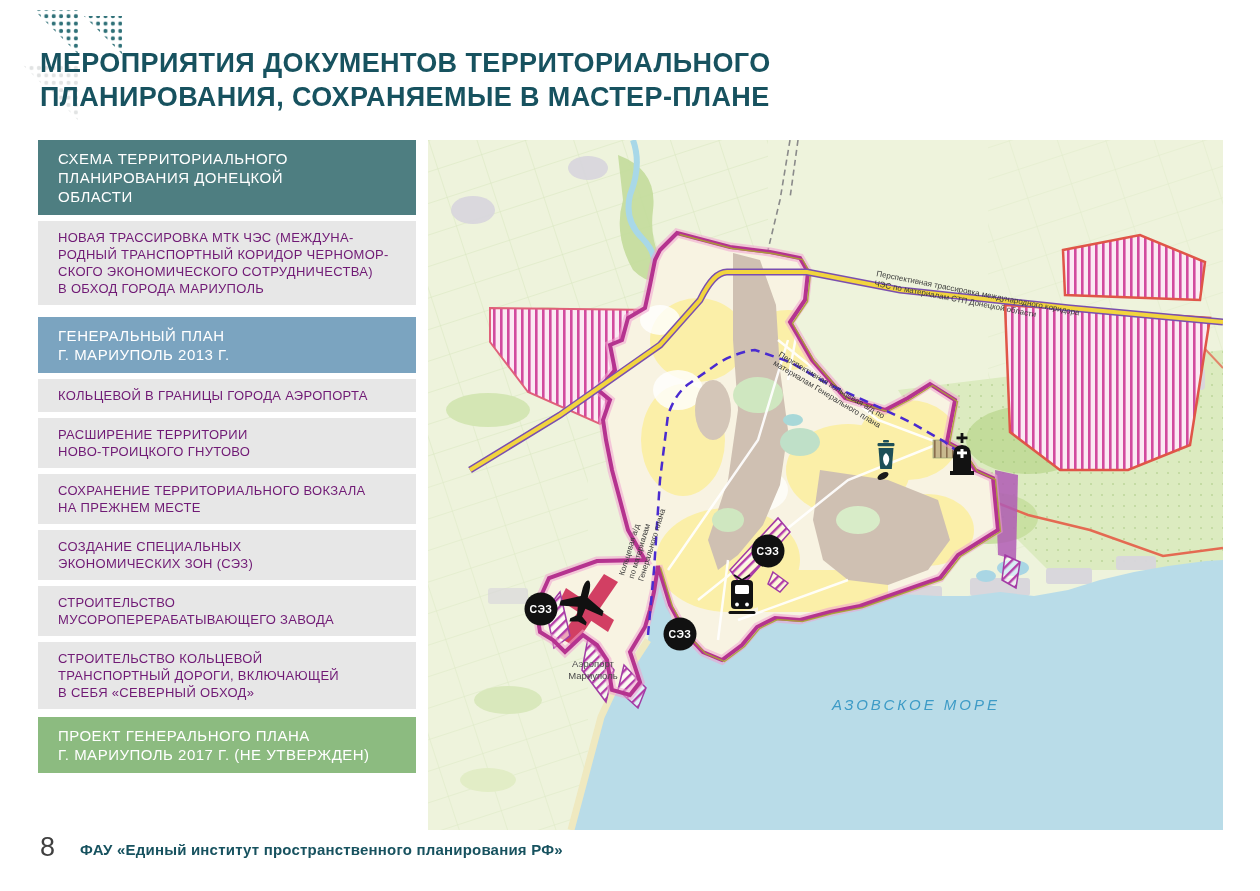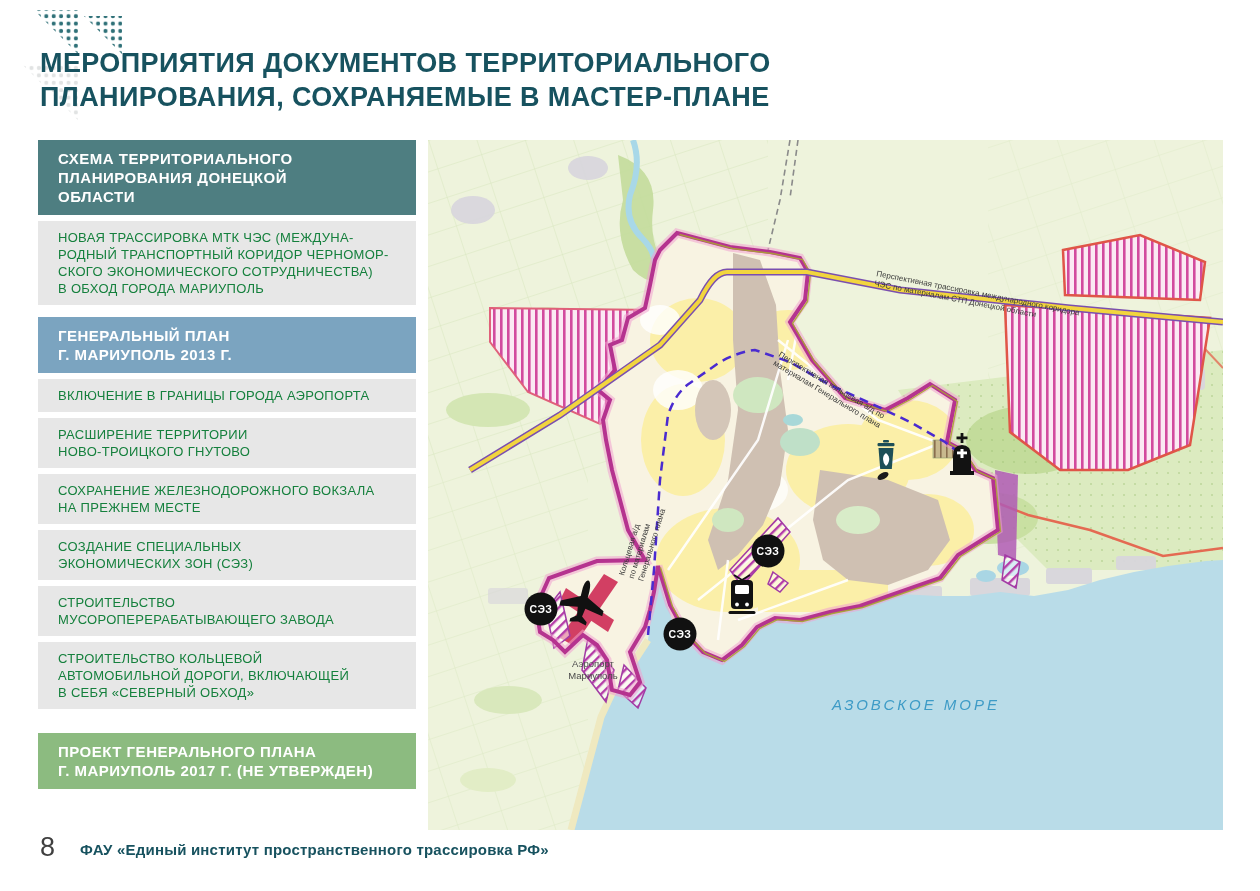--- a/index.html
+++ b/index.html
@@ -3,26 +3,26 @@
 <meta charset="utf-8">
 <style>
   html,body{margin:0;padding:0;background:#fff;}
   .slide{position:relative;width:1260px;height:891px;background:#ffffff;border-radius:12px;overflow:hidden;
          font-family:"Liberation Sans",sans-serif;}
   .logo{position:absolute;left:14px;top:6px;}
   .title{position:absolute;left:40px;top:46px;font-size:27px;font-weight:700;line-height:34px;
          color:#17525F;letter-spacing:.4px;white-space:pre-line;}
   .sidebar{position:absolute;left:38px;top:140px;width:378px;display:flex;flex-direction:column;}
   .sb{white-space:pre-line;box-sizing:border-box;width:100%;}
-  .sb.header{color:#fff;font-weight:700;font-size:15px;line-height:19px;letter-spacing:.5px;padding:9px 20px;}
-  .sb.item{background:#E7E7E7;color:#15803d;font-size:13px;line-height:17px;letter-spacing:.3px;
+  .sb.header{color:#fff;font-weight:400;font-size:15px;line-height:19px;letter-spacing:.5px;padding:9px 20px;}
+  .sb.item{background:#E7E7E7;color:#701a75;font-size:13px;line-height:17px;letter-spacing:.3px;
            padding:8px 20px;margin-top:6px;}
   .h-teal{background:#4E7E81;}
   .h-blue{background:#7BA4C0;margin-top:12px;}
-  .h-green{background:#8CBB80;margin-top:24px;}
+  .h-green{background:#8CBB80;margin-top:8px;}
   .map{position:absolute;left:428px;top:140px;width:795px;height:690px;}
   .footer-num{position:absolute;left:40px;top:832px;font-size:27px;font-weight:400;color:#3F3F3F;}
   .footer-org{position:absolute;left:80px;top:841px;font-size:15px;font-weight:700;color:#17525F;letter-spacing:.2px;}
   svg text{font-family:"Liberation Sans",sans-serif;}
 </style>
 </head>
 <body>
 
 <div class="slide">
 
@@ -46,31 +46,31 @@
   <div class="sidebar">
     <div class="sb header h-teal">СХЕМА ТЕРРИТОРИАЛЬНОГО
 ПЛАНИРОВАНИЯ ДОНЕЦКОЙ
 ОБЛАСТИ</div>
     <div class="sb item">НОВАЯ ТРАССИРОВКА МТК ЧЭС (МЕЖДУНА-
 РОДНЫЙ ТРАНСПОРТНЫЙ КОРИДОР ЧЕРНОМОР-
 СКОГО ЭКОНОМИЧЕСКОГО СОТРУДНИЧЕСТВА)
 В ОБХОД ГОРОДА МАРИУПОЛЬ</div>
     <div class="sb header h-blue">ГЕНЕРАЛЬНЫЙ ПЛАН
 Г. МАРИУПОЛЬ 2013 Г.</div>
-    <div class="sb item">ВКЛЮЧЕНИЕ В ГРАНИЦЫ ГОРОДА АЭРОПОРТА</div>
+    <div class="sb item">КОЛЬЦЕВОЙ В ГРАНИЦЫ ГОРОДА АЭРОПОРТА</div>
     <div class="sb item">РАСШИРЕНИЕ ТЕРРИТОРИИ
 НОВО-ТРОИЦКОГО ГНУТОВО</div>
-    <div class="sb item">СОХРАНЕНИЕ ЖЕЛЕЗНОДОРОЖНОГО ВОКЗАЛА
+    <div class="sb item">СОХРАНЕНИЕ ТЕРРИТОРИАЛЬНОГО ВОКЗАЛА
 НА ПРЕЖНЕМ МЕСТЕ</div>
     <div class="sb item">СОЗДАНИЕ СПЕЦИАЛЬНЫХ
 ЭКОНОМИЧЕСКИХ ЗОН (СЭЗ)</div>
     <div class="sb item">СТРОИТЕЛЬСТВО
 МУСОРОПЕРЕРАБАТЫВАЮЩЕГО ЗАВОДА</div>
     <div class="sb item">СТРОИТЕЛЬСТВО КОЛЬЦЕВОЙ
-АВТОМОБИЛЬНОЙ ДОРОГИ, ВКЛЮЧАЮЩЕЙ
+ТРАНСПОРТНЫЙ ДОРОГИ, ВКЛЮЧАЮЩЕЙ
 В СЕБЯ «СЕВЕРНЫЙ ОБХОД»</div>
     <div class="sb header h-green">ПРОЕКТ ГЕНЕРАЛЬНОГО ПЛАНА
 Г. МАРИУПОЛЬ 2017 Г. (НЕ УТВЕРЖДЕН)</div>
   </div>
 
   <div class="map">
   <svg width="795" height="690" viewBox="0 0 795 690">
     <defs>
       <pattern id="vh" width="7" height="8" patternUnits="userSpaceOnUse">
         <rect width="7" height="8" fill="#FBE9F3"></rect>
@@ -277,15 +277,15 @@
       <text y="4" text-anchor="middle" font-size="10.5" font-weight="bold" letter-spacing="0.5" fill="#FFFFFF">СЭЗ</text>
     </g>
     <g transform="translate(340,411)">
       <circle r="16.5" fill="#111111"></circle>
       <text y="4" text-anchor="middle" font-size="10.5" font-weight="bold" letter-spacing="0.5" fill="#FFFFFF">СЭЗ</text>
     </g>
   </svg>
   </div>
 
   <div class="footer-num">8</div>
-  <div class="footer-org">ФАУ «Единый институт пространственного трассировка РФ»</div>
+  <div class="footer-org">ФАУ «Единый институт пространственного планирования РФ»</div>
 
 </div>
 
 </body></html>

